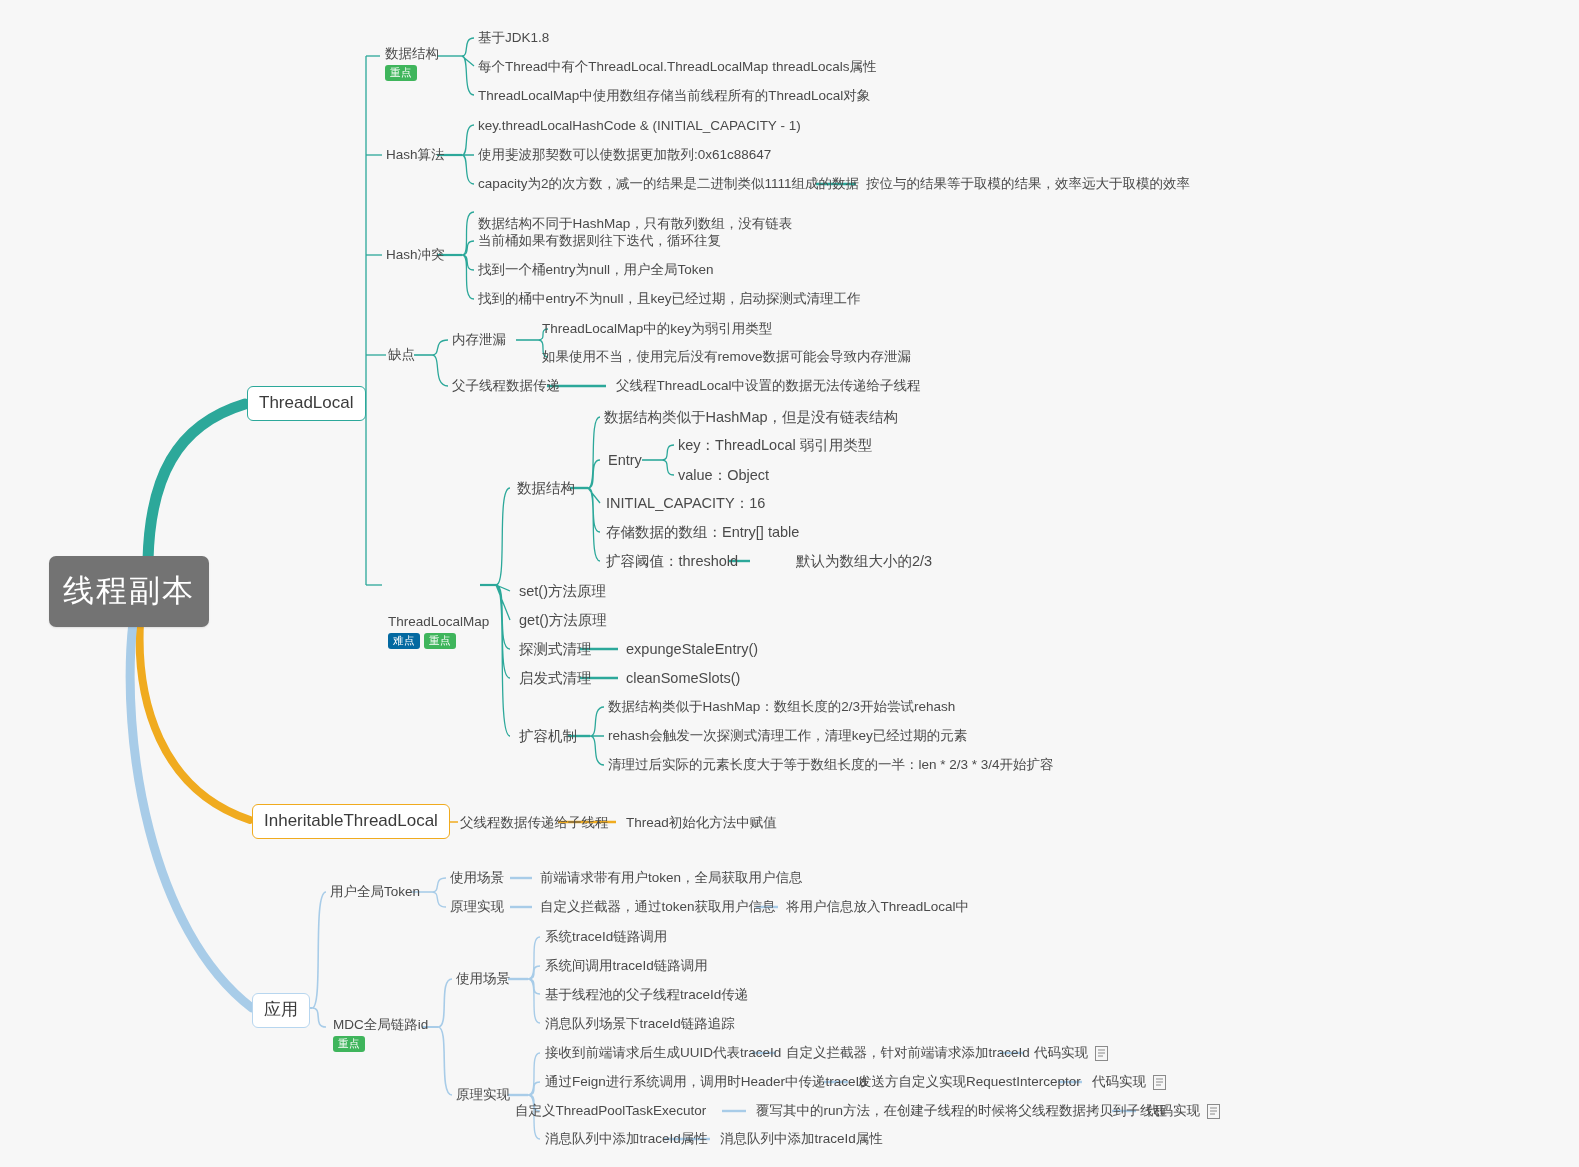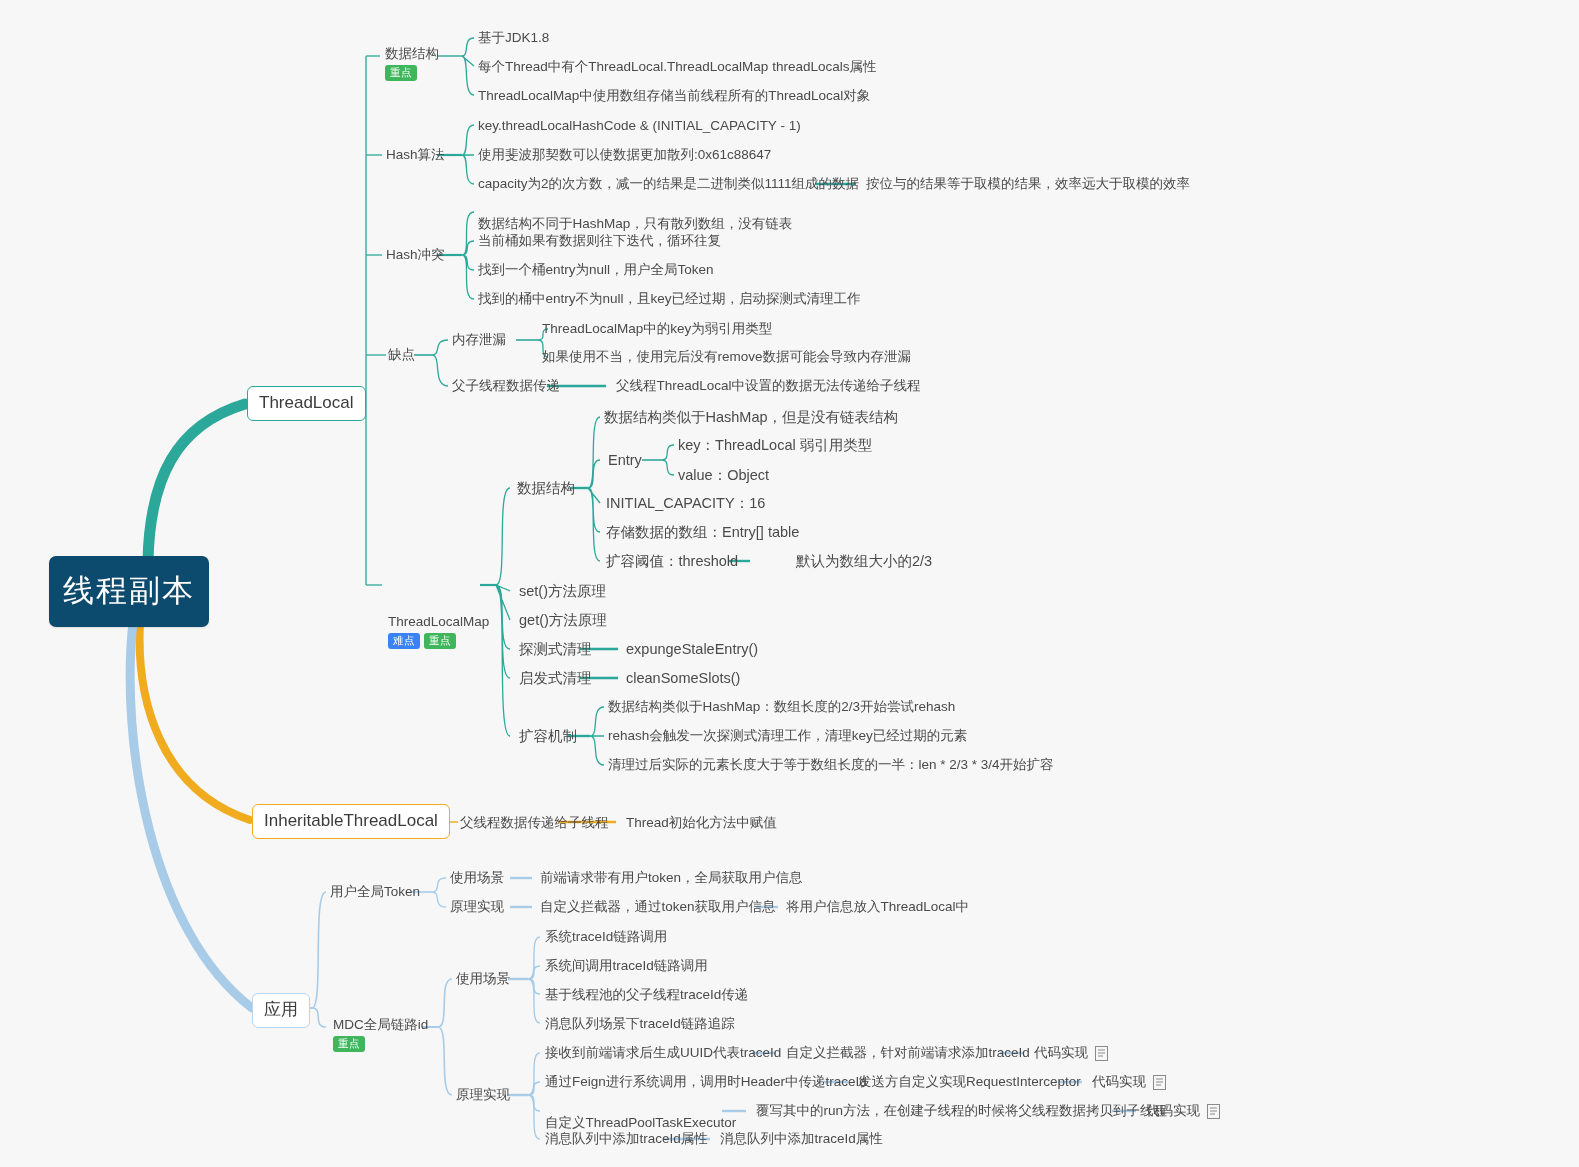--- a/index.html
+++ b/index.html
@@ -21,21 +21,21 @@
     width: 1579px; height: 1167px;
     pointer-events: none;
   }
   .node {
     position: absolute;
     white-space: nowrap;
     line-height: 1.2;
   }
   
   .root {
-    background: #0c4a6e;
+    background: #737373;
     color: #ffffff;
     font-size: 31px;
     letter-spacing: 2px;
     border-radius: 7px;
     padding: 16px 14px 18px 14px;
     box-shadow: 0 1px 2px rgba(0,0,0,0.10);
   }
   
   .lvl1 {
     background: #ffffff;
@@ -56,21 +56,21 @@
   
   .badges { margin-top: 3px; display: flex; gap: 4px; }
   .badge {
     font-size: 10.5px;
     color: #ffffff;
     border-radius: 3px;
     padding: 1px 5px 2px 5px;
     line-height: 1.25;
     letter-spacing: 0.5px;
   }
-  .badge.red   { background: #3b82f6; }
+  .badge.red   { background: #0369a1; }
   .badge.green { background: #3fb55c; }
   
   .doc-icon {
     display: inline-block;
     vertical-align: middle;
     margin-left: 7px;
     width: 13px; height: 15px;
   }
   .with-icon { display: inline-flex; align-items: center; }
 </style>
@@ -279,21 +279,21 @@
   <div class="node txt with-icon" style="left:1092px; top:1074px;">
     <span>代码实现</span>
     <svg class="doc-icon" viewBox="0 0 13 15">
       <rect x="0.5" y="0.5" width="12" height="14" fill="none" stroke="#8a8a8a" stroke-width="1"></rect>
       <line x1="3" y1="4" x2="10" y2="4" stroke="#8a8a8a" stroke-width="1"></line>
       <line x1="3" y1="7" x2="10" y2="7" stroke="#8a8a8a" stroke-width="1"></line>
       <line x1="3" y1="10" x2="8" y2="10" stroke="#8a8a8a" stroke-width="1"></line>
     </svg>
   </div>
 
-  <div class="node txt" style="left:545px; top:1103px;margin-top:12px;">自定义ThreadPoolTaskExecutor</div>
+  <div class="node txt" style="left:515px; top:1103px;">自定义ThreadPoolTaskExecutor</div>
   <div class="node txt" style="left:756px; top:1103px;">覆写其中的run方法，在创建子线程的时候将父线程数据拷贝到子线程</div>
   <div class="node txt with-icon" style="left:1146px; top:1103px;">
     <span>代码实现</span>
     <svg class="doc-icon" viewBox="0 0 13 15">
       <rect x="0.5" y="0.5" width="12" height="14" fill="none" stroke="#8a8a8a" stroke-width="1"></rect>
       <line x1="3" y1="4" x2="10" y2="4" stroke="#8a8a8a" stroke-width="1"></line>
       <line x1="3" y1="7" x2="10" y2="7" stroke="#8a8a8a" stroke-width="1"></line>
       <line x1="3" y1="10" x2="8" y2="10" stroke="#8a8a8a" stroke-width="1"></line>
     </svg>
   </div>

